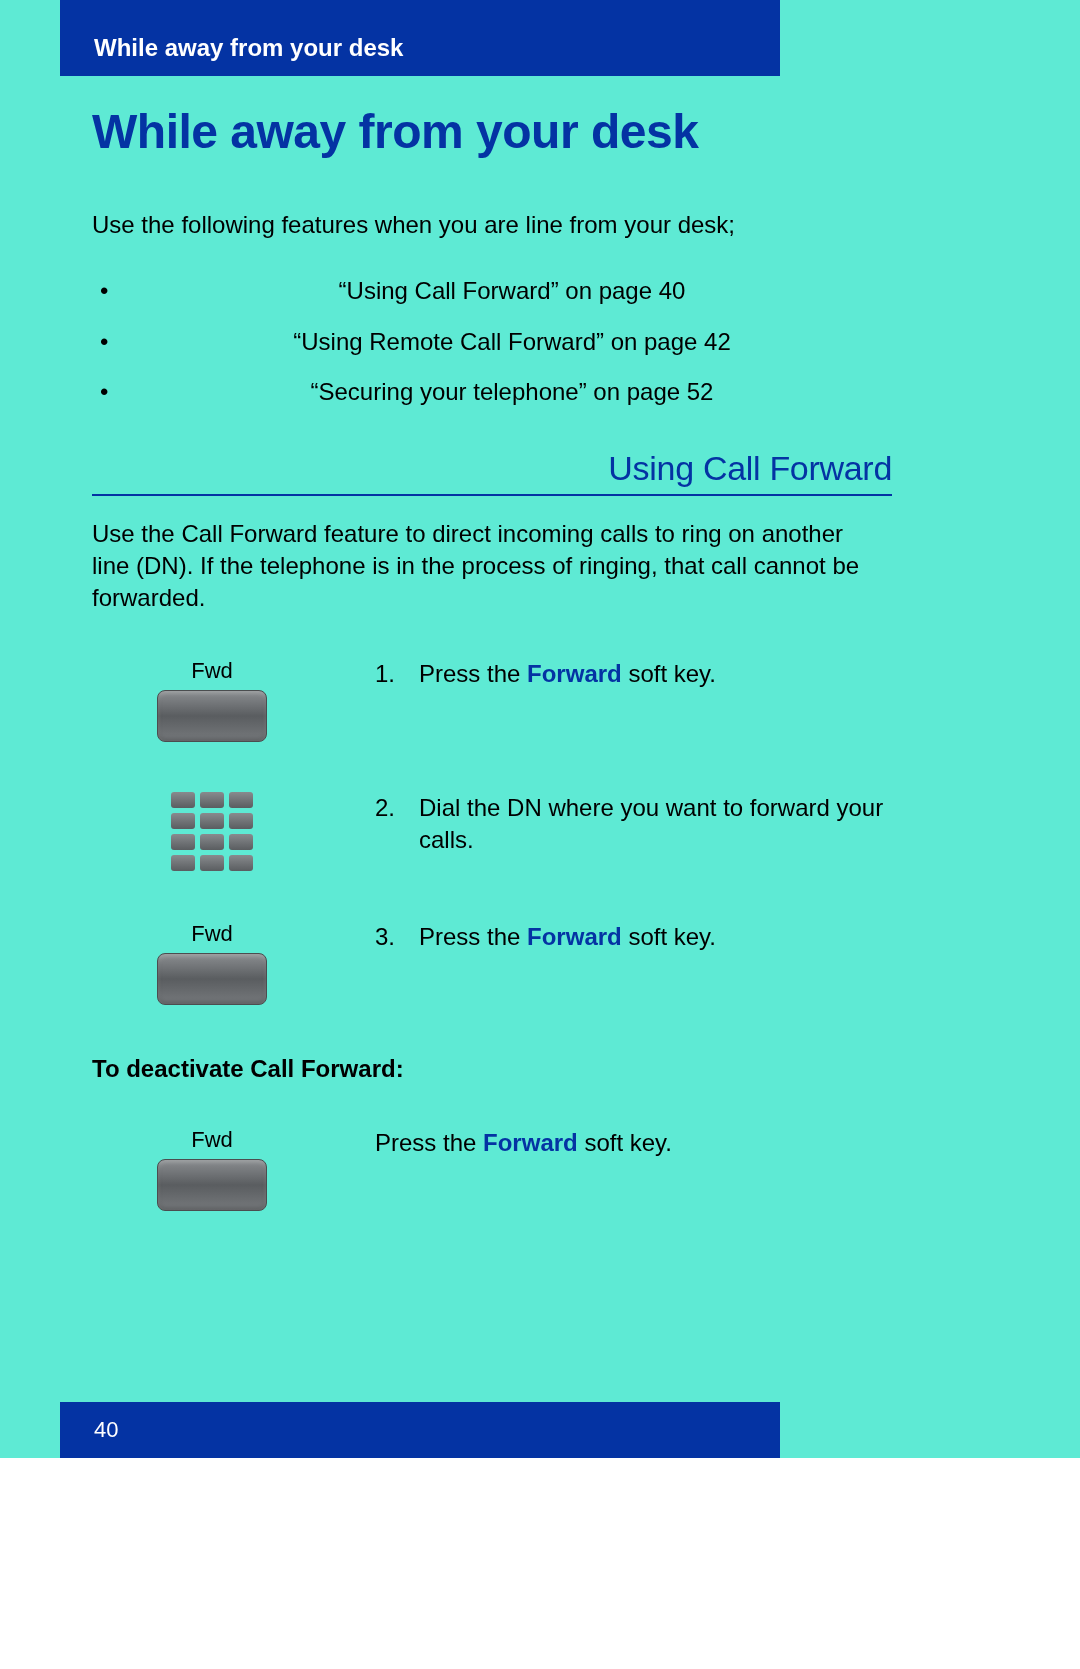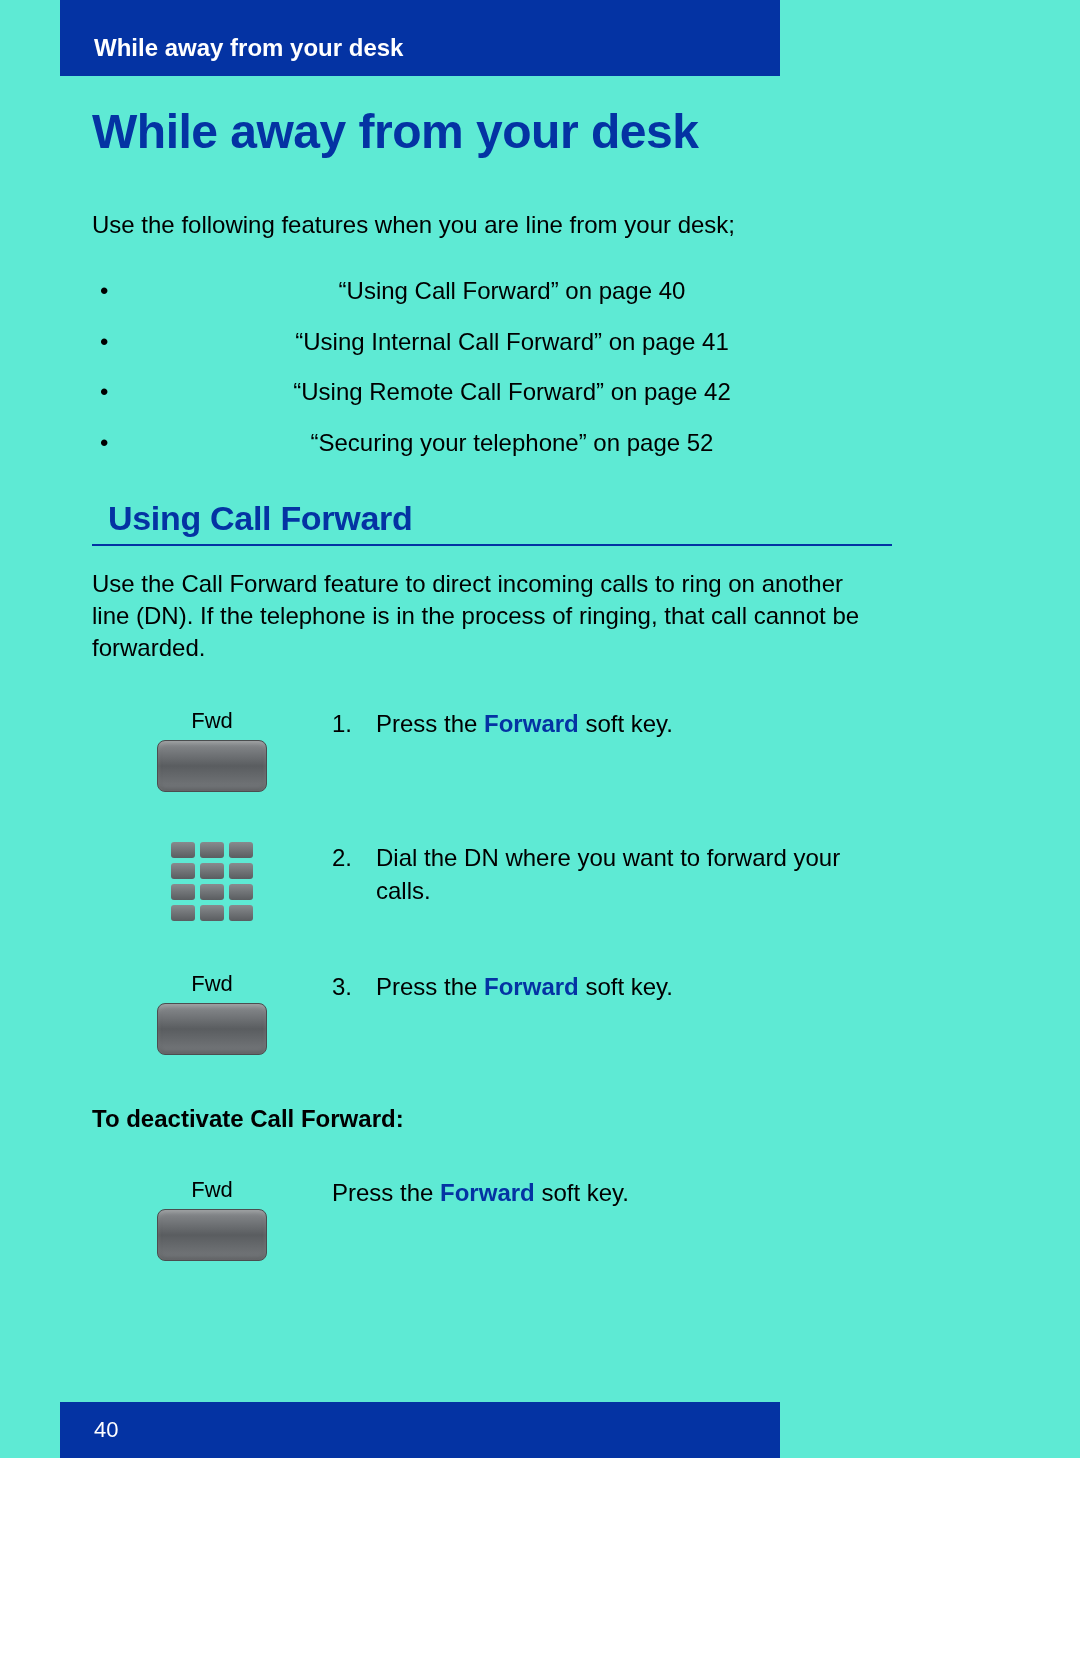--- a/index.html
+++ b/index.html
@@ -5,25 +5,25 @@
   html,body{margin:0;padding:0;background:#fff;font-family:Arial,Helvetica,sans-serif;color:#000;}
   .page{width:1080px;height:1458px;position:relative;background:#5eead4;overflow:hidden;}
   .header-bar{position:absolute;left:60px;top:0;width:720px;height:76px;background:#0433a3;display:flex;align-items:flex-end;padding:0 0 14px 34px;box-sizing:border-box;}
   .header-bar span{color:#fff;font-weight:bold;font-size:24px;}
   .content{position:absolute;left:92px;top:104px;width:800px;}
   h1{color:#0433a3;font-weight:bold;font-size:48px;margin:0 0 50px 0;letter-spacing:-0.5px;}
   p.intro{font-size:24px;margin:0 0 34px 0;line-height:1.35;}
   ul.toc{list-style:none;padding:0;margin:0 0 40px 0;text-align:center;}
   ul.toc li{font-size:24px;line-height:1.35;margin:0 0 18px 0;padding-left:40px;position:relative;}
   ul.toc li::before{content:"•";position:absolute;left:8px;top:0;}
-  h2{color:#0433a3;font-weight:bold;font-size:34px;margin:0 0 6px 16px;letter-spacing:-0.3px;}
+  h2{color:#0433a3;font-weight:normal;font-size:34px;margin:0 0 6px 0;letter-spacing:-0.3px;text-align:right;}
   .h2-rule{border:none;border-top:2px solid #0433a3;margin:0 0 22px 0;}
   p.body{font-size:24px;margin:0 6px 44px 0;line-height:1.34;}
   p.subhead{font-size:24px;font-weight:bold;margin:0 0 44px 0;}
-  .step-row{display:flex;align-items:flex-start;margin:8px 0 50px 0;}
+  .step-row{display:flex;align-items:flex-start;margin:8px 0 50px 0;gap:43px;}
   .icon-cell{width:240px;flex:0 0 240px;display:flex;flex-direction:column;align-items:center;}
   .key-label{font-family:Arial,Helvetica,sans-serif;font-size:22px;margin-bottom:6px;}
   .softkey{width:108px;height:50px;border-radius:8px;background:linear-gradient(to bottom,#8a8d90 0%,#5a5d60 50%,#76797c 100%);border:1px solid #4b4d4f;box-shadow:inset 0 2px 4px rgba(255,255,255,0.25),inset 0 -2px 4px rgba(0,0,0,0.25);}
   .keypad{display:grid;grid-template-columns:repeat(3,24px);grid-template-rows:repeat(4,16px);gap:5px;}
   .keypad div{background:linear-gradient(to bottom,#888b8e,#5a5d60);border-radius:3px;}
   .step-text{flex:1;font-size:24px;line-height:1.35;display:flex;align-items:flex-start;}
   .step-num{width:44px;flex:0 0 44px;}
   .step-body{flex:1;}
   .kw{color:#0433a3;font-weight:bold;}
   .footer-bar{position:absolute;left:60px;bottom:0;width:720px;height:56px;background:#0433a3;display:flex;align-items:center;padding-left:34px;box-sizing:border-box;}
@@ -37,21 +37,20 @@
   <div class="header-bar">
     <span>While away from your desk</span>
   </div>
 
   <div class="content">
     <h1>While away from your desk</h1>
     <p class="intro">Use the following features when you are line from your desk;</p>
 
     <ul class="toc">
       <li>“Using Call Forward” on page 40</li>
-      <li>“Using Internal Call Forward” on page 41</li>
       <li>“Using Remote Call Forward” on page 42</li>
       <li>“Securing your telephone” on page 52</li>
     </ul>
 
     <h2>Using Call Forward</h2>
     <hr class="h2-rule">
     <p class="body">Use the Call Forward feature to direct incoming calls to ring on another line (DN). If the telephone is in the process of ringing, that call cannot be forwarded.</p>
 
 
     <div class="step-row">

